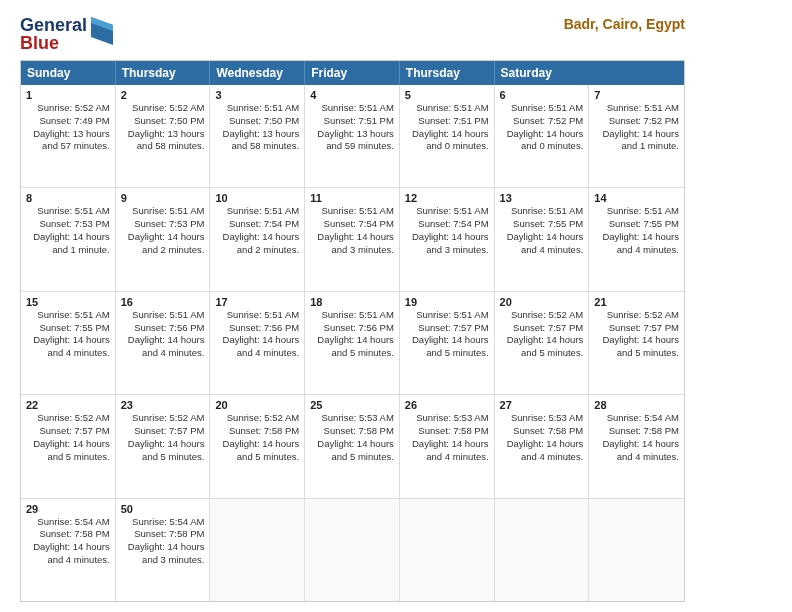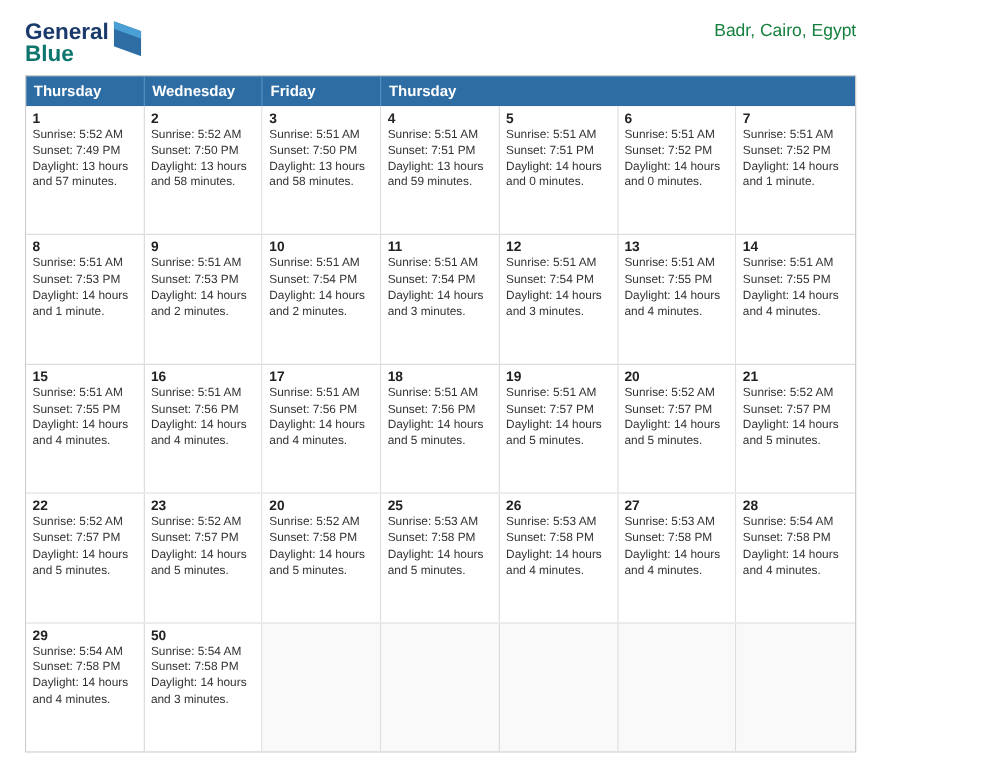--- a/index.html
+++ b/index.html
@@ -31,22 +31,22 @@
     .title-block {
       text-align: right;
     }
     .title-block h1 {
       font-size: 30px;
       font-weight: bold;
       color: #1a1a1a;
     }
     .title-block h2 {
       font-size: 14px;
-      font-weight: normal;
-      color: #15803d;
+      font-weight: bold;
+      color: #a16207;
     }
     .calendar {
       flex: 1;
       display: flex;
       flex-direction: column;
       border: 1px solid #ccc;
     }
     .cal-header {
       display: grid;
       grid-template-columns: repeat(7, 1fr);
@@ -86,51 +86,54 @@
     .cal-cell.empty { background: #f9f9f9; }
     .cal-cell .day-num {
       font-size: 11px;
       font-weight: bold;
       display: block;
       margin-bottom: 1px;
     }
     .cal-cell .info {
       line-height: 1.35;
       color: #333;
+      text-align: right;
     }
   </style>
 </head>
 <body>
 
 <div class="page">
   <div class="header">
     <div class="logo">
       <div style="display:flex;align-items:center;gap:2px;">
         <div style="display:flex;flex-direction:column;line-height:1;">
           <span style="font-size:18px;font-weight:bold;color:#1a3a6b;">General</span>
-          <span style="font-size:18px;font-weight:bold;color:#0f766e;">Blue</span>
+          <span style="font-size:18px;font-weight:bold;color:#b91c1c;">Blue</span>
         </div>
         <svg width="22" height="30" viewBox="0 0 22 30" style="margin-left:2px;margin-top:-4px;">
           <polygon points="0,0 22,8 22,28 0,20" fill="#2e6da4"></polygon>
           <polygon points="0,0 22,8 22,14 0,6" fill="#4a9fd4"></polygon>
         </svg>
       </div>
     </div>
     <div class="title-block">
       <h2>Badr, Cairo, Egypt</h2>
     </div>
   </div>
 
   <div class="calendar">
     <div class="cal-header">
 
+    <div class="cal-header-cell">Sunday</div>
         <div class="cal-header-cell">Thursday</div>
         <div class="cal-header-cell">Wednesday</div>
         <div class="cal-header-cell">Friday</div>
         <div class="cal-header-cell">Thursday</div>
+        <div class="cal-header-cell">Saturday</div>
       </div>
     <div class="cal-body">
 
     <div class="cal-row">
           <div class="cal-cell">
             <span class="day-num">1</span>
             <div class="info" style="white-space: pre-line;">Sunrise: 5:52 AM
 Sunset: 7:49 PM
 Daylight: 13 hours
 and 57 minutes.</div>

